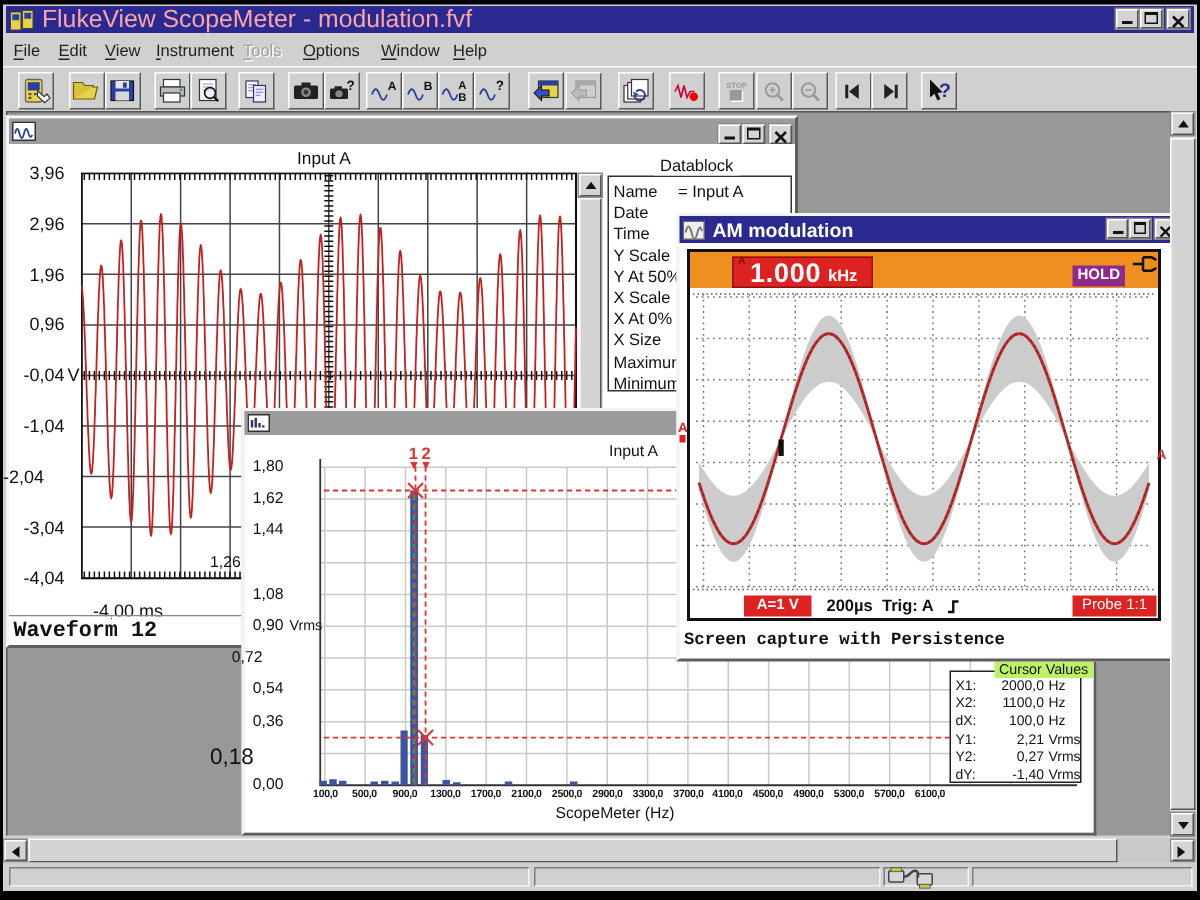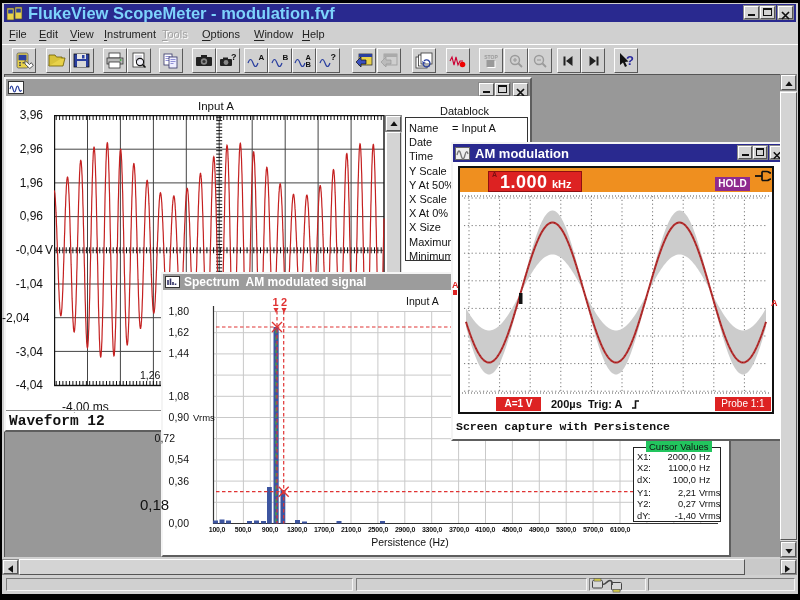--- a/index.html
+++ b/index.html
@@ -15,21 +15,21 @@
 </style></head><body>
 
 <div style="position:absolute;left:2px;top:3px;width:796px;height:591px;background:#d0d0d0"></div>
 <div style="position:absolute;left:4px;top:4px;width:792px;height:18px;background:#29298f;display:flex;align-items:center">
   <svg width="18" height="15" style="margin-left:2px" viewBox="0 0 18 15">
     <rect x="1" y="2" width="7" height="12" fill="#e8d24a" stroke="#444" stroke-width="0.7"></rect>
     <rect x="2.2" y="3.5" width="4.6" height="4" fill="#2a3f9f"></rect>
     <rect x="9" y="1" width="7" height="12" fill="#e8d24a" stroke="#444" stroke-width="0.7"></rect>
     <rect x="10.2" y="2.5" width="4.6" height="4" fill="#2a3f9f"></rect>
   </svg>
-  <span style="font-weight:bold;font-size:16.5px;color:#7dd3fc;margin-left:4px;white-space:nowrap">FlukeView ScopeMeter - modulation.fvf</span>
+  <span style="font-weight:normal;font-size:16.5px;color:#fca5a5;margin-left:4px;white-space:nowrap">FlukeView ScopeMeter - modulation.fvf</span>
 </div>
 <div class="wbtn" style="left:744px;top:6px;width:15px;height:13px">
     <div style="position:absolute;left:3px;bottom:2px;width:7px;height:2px;background:#111"></div>
   </div>
 <div class="wbtn" style="left:760px;top:6px;width:15px;height:13px">
     <div style="position:absolute;left:2px;top:1px;right:2px;bottom:2px;border:1px solid #111;border-top-width:2px"></div>
   </div>
 <div class="wbtn" style="left:778px;top:6px;width:15px;height:13px"><svg width="13" height="11" viewBox="0 0 13 11">
       <path d="M3,2L10,9M10,2L3,9" stroke="#111" stroke-width="1.7"></path>
     </svg></div>
@@ -292,21 +292,20 @@
 <div style="position:absolute;left:409px;top:236px;font-size:11px">Maximum</div>
 <div style="position:absolute;left:409px;top:250px;font-size:11px">Minimum</div>
 <div style="position:absolute;left:452px;top:122px;font-size:11px">= Input A</div>
 
 <div class="outset" style="position:absolute;left:161px;top:272px;width:570px;height:285px;background:#d0d0d0"></div>
 <div style="position:absolute;left:163px;top:274px;width:566px;height:16px;background:#9c9c9c;display:flex;align-items:center">
   <svg width="15" height="12" style="margin-left:2px" viewBox="0 0 15 12">
       <rect x="0.5" y="0.5" width="14" height="11" fill="#fff" stroke="#333"></rect>
       <path d="M3,9 V4 M5.5,9 V2.5 M8,9 V6 M10.5,9 V7.5" stroke="#336" stroke-width="1.6"></path>
     </svg>
-  <span class="titletext" style="margin-left:4px">Spectrum&nbsp; AM modulated signal</span>
 </div>
 <div style="position:absolute;left:163px;top:290px;width:566px;height:265px;background:#fff"></div>
 <div style="position:absolute;left:406px;top:295px;font-size:10.5px">Input A</div>
 <svg width="520" height="250" style="position:absolute;left:205px;top:295px">
     <path d="M8.5,16.5H513 M8.5,37.7H513 M8.5,58.9H513 M8.5,80.1H513 M8.5,101.3H513 M8.5,122.5H513 M8.5,143.7H513 M8.5,164.9H513 M8.5,186.1H513 M8.5,207.3H513 M11.5,16.5V228.5 M38.4,16.5V228.5 M65.3,16.5V228.5 M92.2,16.5V228.5 M119.1,16.5V228.5 M146.0,16.5V228.5 M172.9,16.5V228.5 M199.8,16.5V228.5 M226.7,16.5V228.5 M253.6,16.5V228.5 M280.5,16.5V228.5 M307.4,16.5V228.5 M334.3,16.5V228.5 M361.2,16.5V228.5 M388.1,16.5V228.5 M415.0,16.5V228.5 M441.9,16.5V228.5 M468.8,16.5V228.5 M495.7,16.5V228.5" stroke="#c9c9c9" stroke-width="1" fill="none"></path>
     <path d="M8.5,11V228.5H513" stroke="#333" stroke-width="1.2" fill="none"></path>
     <rect x="62.0" y="192.0" width="4.8" height="36.5" fill="#3d55a0"></rect>
     <rect x="68.5" y="32.0" width="5.2" height="196.5" fill="#3d55a0"></rect>
     <rect x="75.5" y="195.0" width="4.8" height="33.5" fill="#3d55a0"></rect>
     <rect x="8" y="225.5" width="5" height="3" fill="#3d55a0"></rect>
@@ -352,23 +351,23 @@
 <div style="position:absolute;left:363px;top:526px;width:30px;text-align:center;font-size:7px;font-weight:bold;letter-spacing:-0.2px">2500,0</div>
 <div style="position:absolute;left:390px;top:526px;width:30px;text-align:center;font-size:7px;font-weight:bold;letter-spacing:-0.2px">2900,0</div>
 <div style="position:absolute;left:417px;top:526px;width:30px;text-align:center;font-size:7px;font-weight:bold;letter-spacing:-0.2px">3300,0</div>
 <div style="position:absolute;left:444px;top:526px;width:30px;text-align:center;font-size:7px;font-weight:bold;letter-spacing:-0.2px">3700,0</div>
 <div style="position:absolute;left:470px;top:526px;width:30px;text-align:center;font-size:7px;font-weight:bold;letter-spacing:-0.2px">4100,0</div>
 <div style="position:absolute;left:497px;top:526px;width:30px;text-align:center;font-size:7px;font-weight:bold;letter-spacing:-0.2px">4500,0</div>
 <div style="position:absolute;left:524px;top:526px;width:30px;text-align:center;font-size:7px;font-weight:bold;letter-spacing:-0.2px">4900,0</div>
 <div style="position:absolute;left:551px;top:526px;width:30px;text-align:center;font-size:7px;font-weight:bold;letter-spacing:-0.2px">5300,0</div>
 <div style="position:absolute;left:578px;top:526px;width:30px;text-align:center;font-size:7px;font-weight:bold;letter-spacing:-0.2px">5700,0</div>
 <div style="position:absolute;left:605px;top:526px;width:30px;text-align:center;font-size:7px;font-weight:bold;letter-spacing:-0.2px">6100,0</div>
-<div style="position:absolute;left:310px;top:536px;width:200px;text-align:center;font-size:10.5px">Persistence (Hz)</div>
+<div style="position:absolute;left:310px;top:536px;width:200px;text-align:center;font-size:10.5px">ScopeMeter (Hz)</div>
 <div style="position:absolute;left:633px;top:447px;width:88px;height:75px;border:1.3px solid #222;background:#fff"></div>
-<div style="position:absolute;left:646px;top:441px;background:#22c55e;padding:0 3px;font-size:9.5px">Cursor Values</div>
+<div style="position:absolute;left:663px;top:441px;background:#bef264;padding:0 3px;font-size:9.5px">Cursor Values</div>
 <div style="position:absolute;left:637px;top:451.5px;font-size:9.3px">X1:</div>
 <div style="position:absolute;left:648px;top:451.5px;width:48px;text-align:right;font-size:9.3px">2000,0</div>
 <div style="position:absolute;left:699px;top:451.5px;font-size:9.3px">Hz</div>
 <div style="position:absolute;left:637px;top:463.0px;font-size:9.3px">X2:</div>
 <div style="position:absolute;left:648px;top:463.0px;width:48px;text-align:right;font-size:9.3px">1100,0</div>
 <div style="position:absolute;left:699px;top:463.0px;font-size:9.3px">Hz</div>
 <div style="position:absolute;left:637px;top:474.5px;font-size:9.3px">dX:</div>
 <div style="position:absolute;left:648px;top:474.5px;width:48px;text-align:right;font-size:9.3px">100,0</div>
 <div style="position:absolute;left:699px;top:474.5px;font-size:9.3px">Hz</div>
 <div style="position:absolute;left:637px;top:487.5px;font-size:9.3px">Y1:</div>

